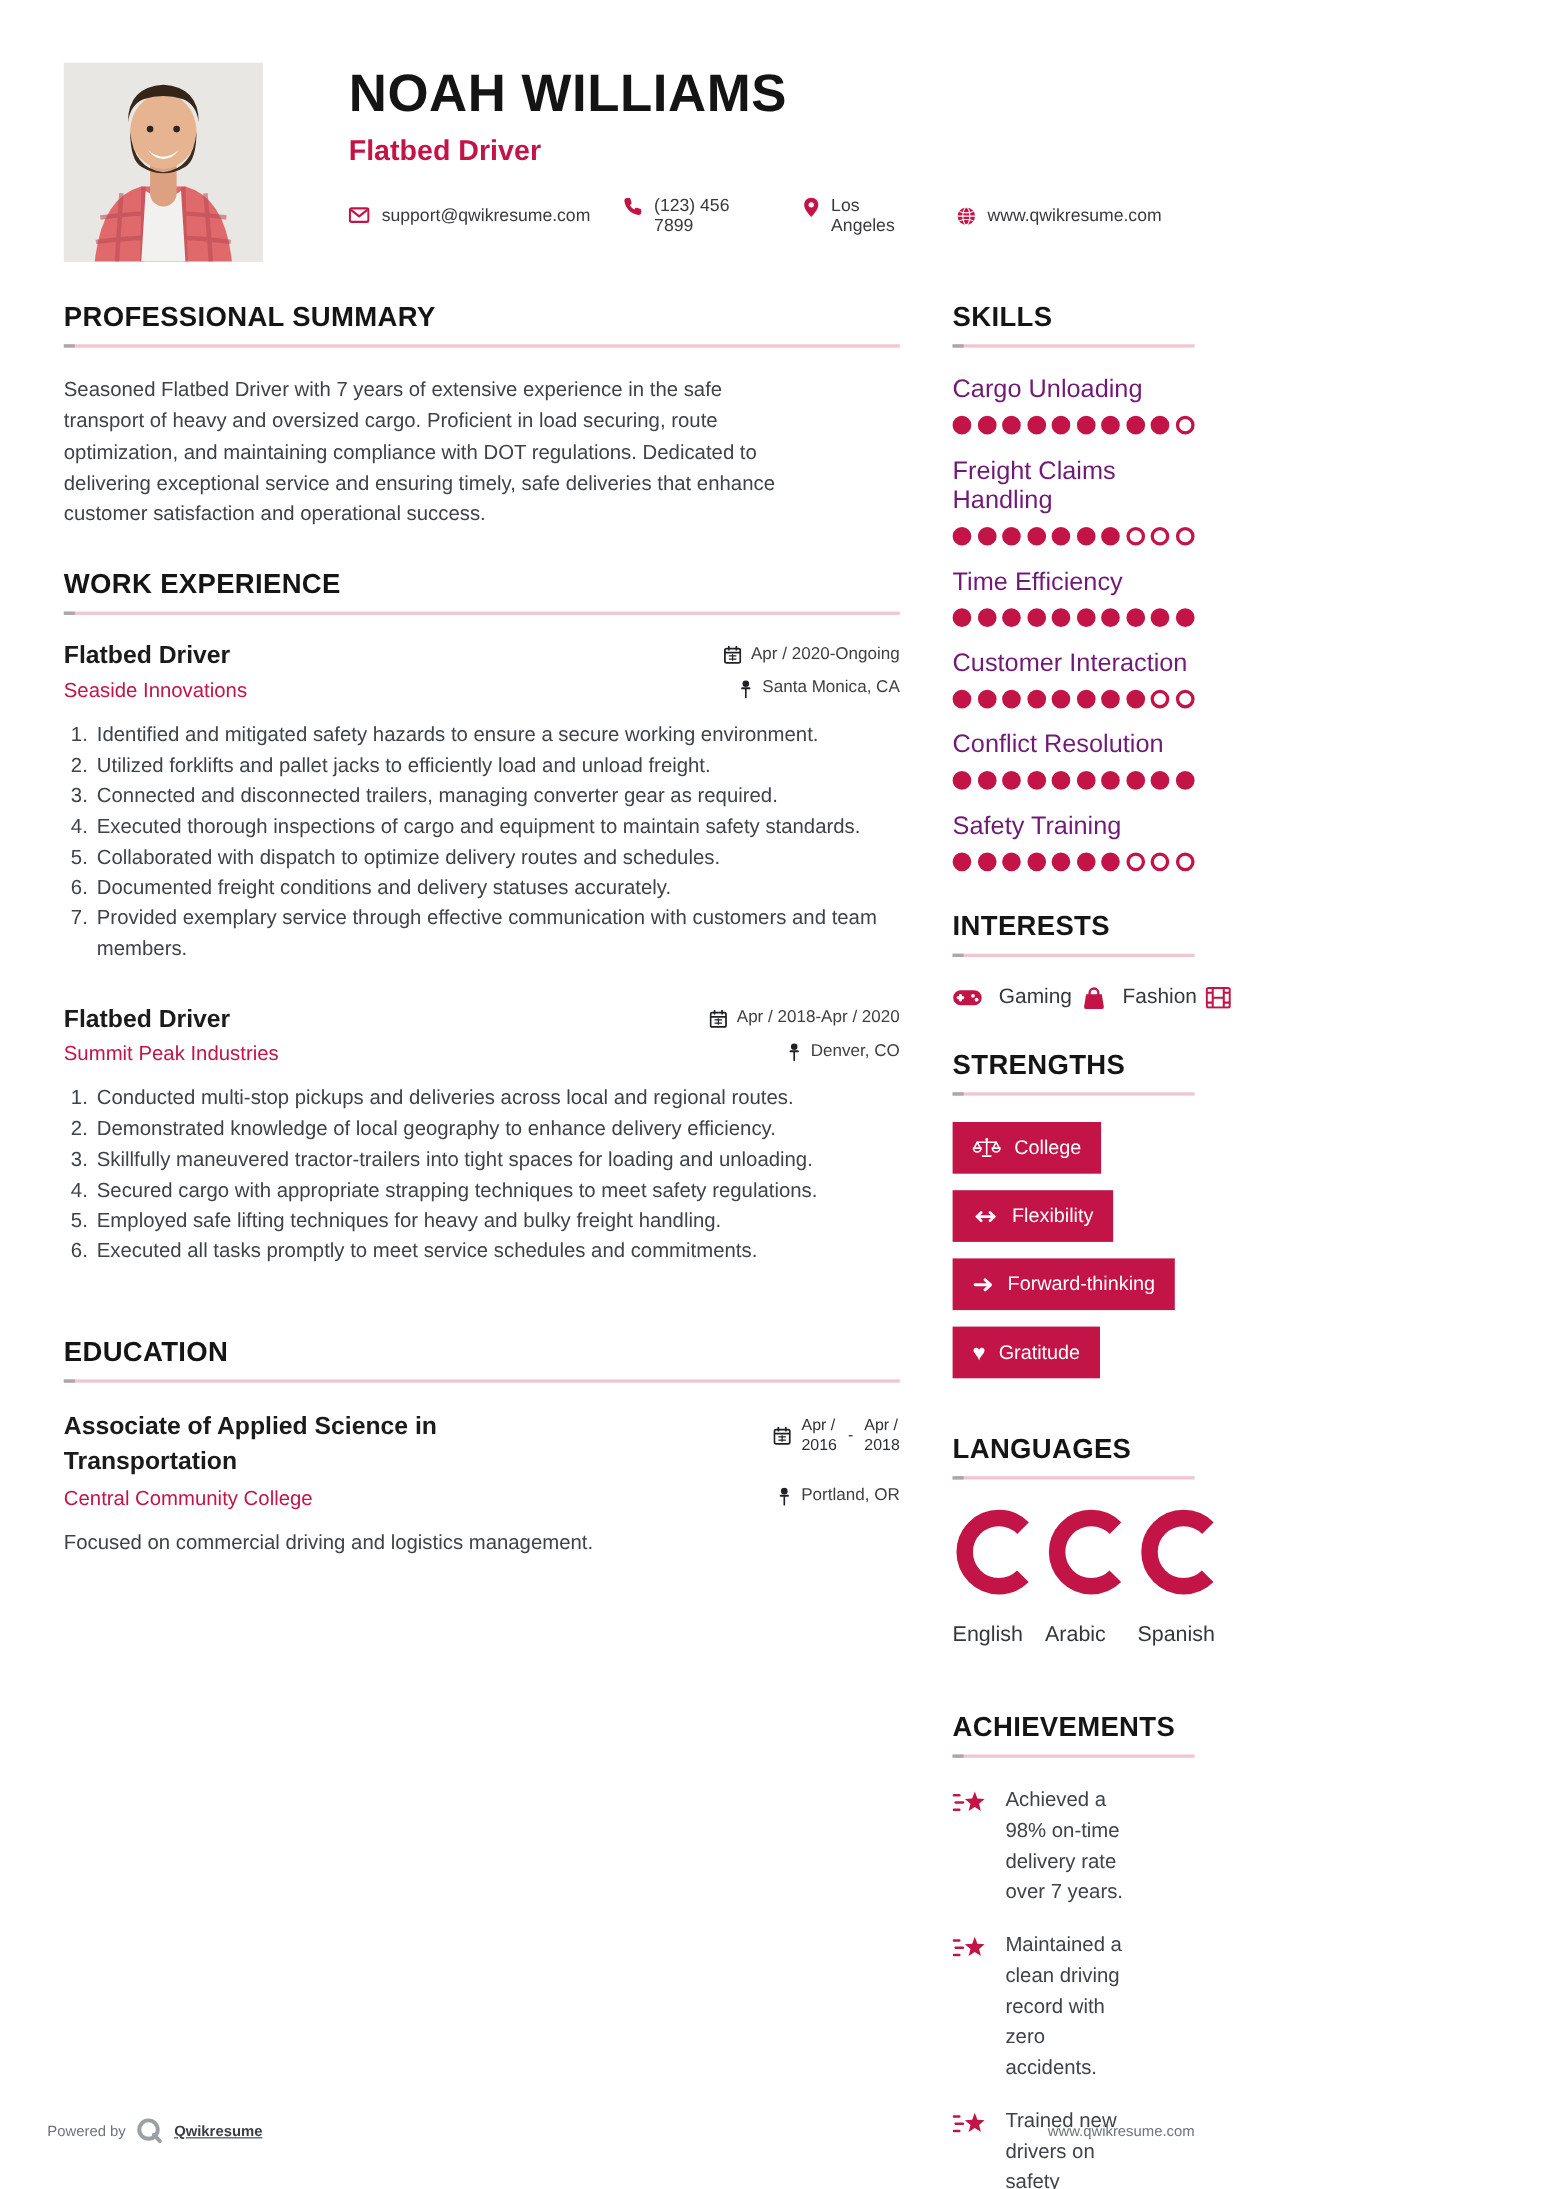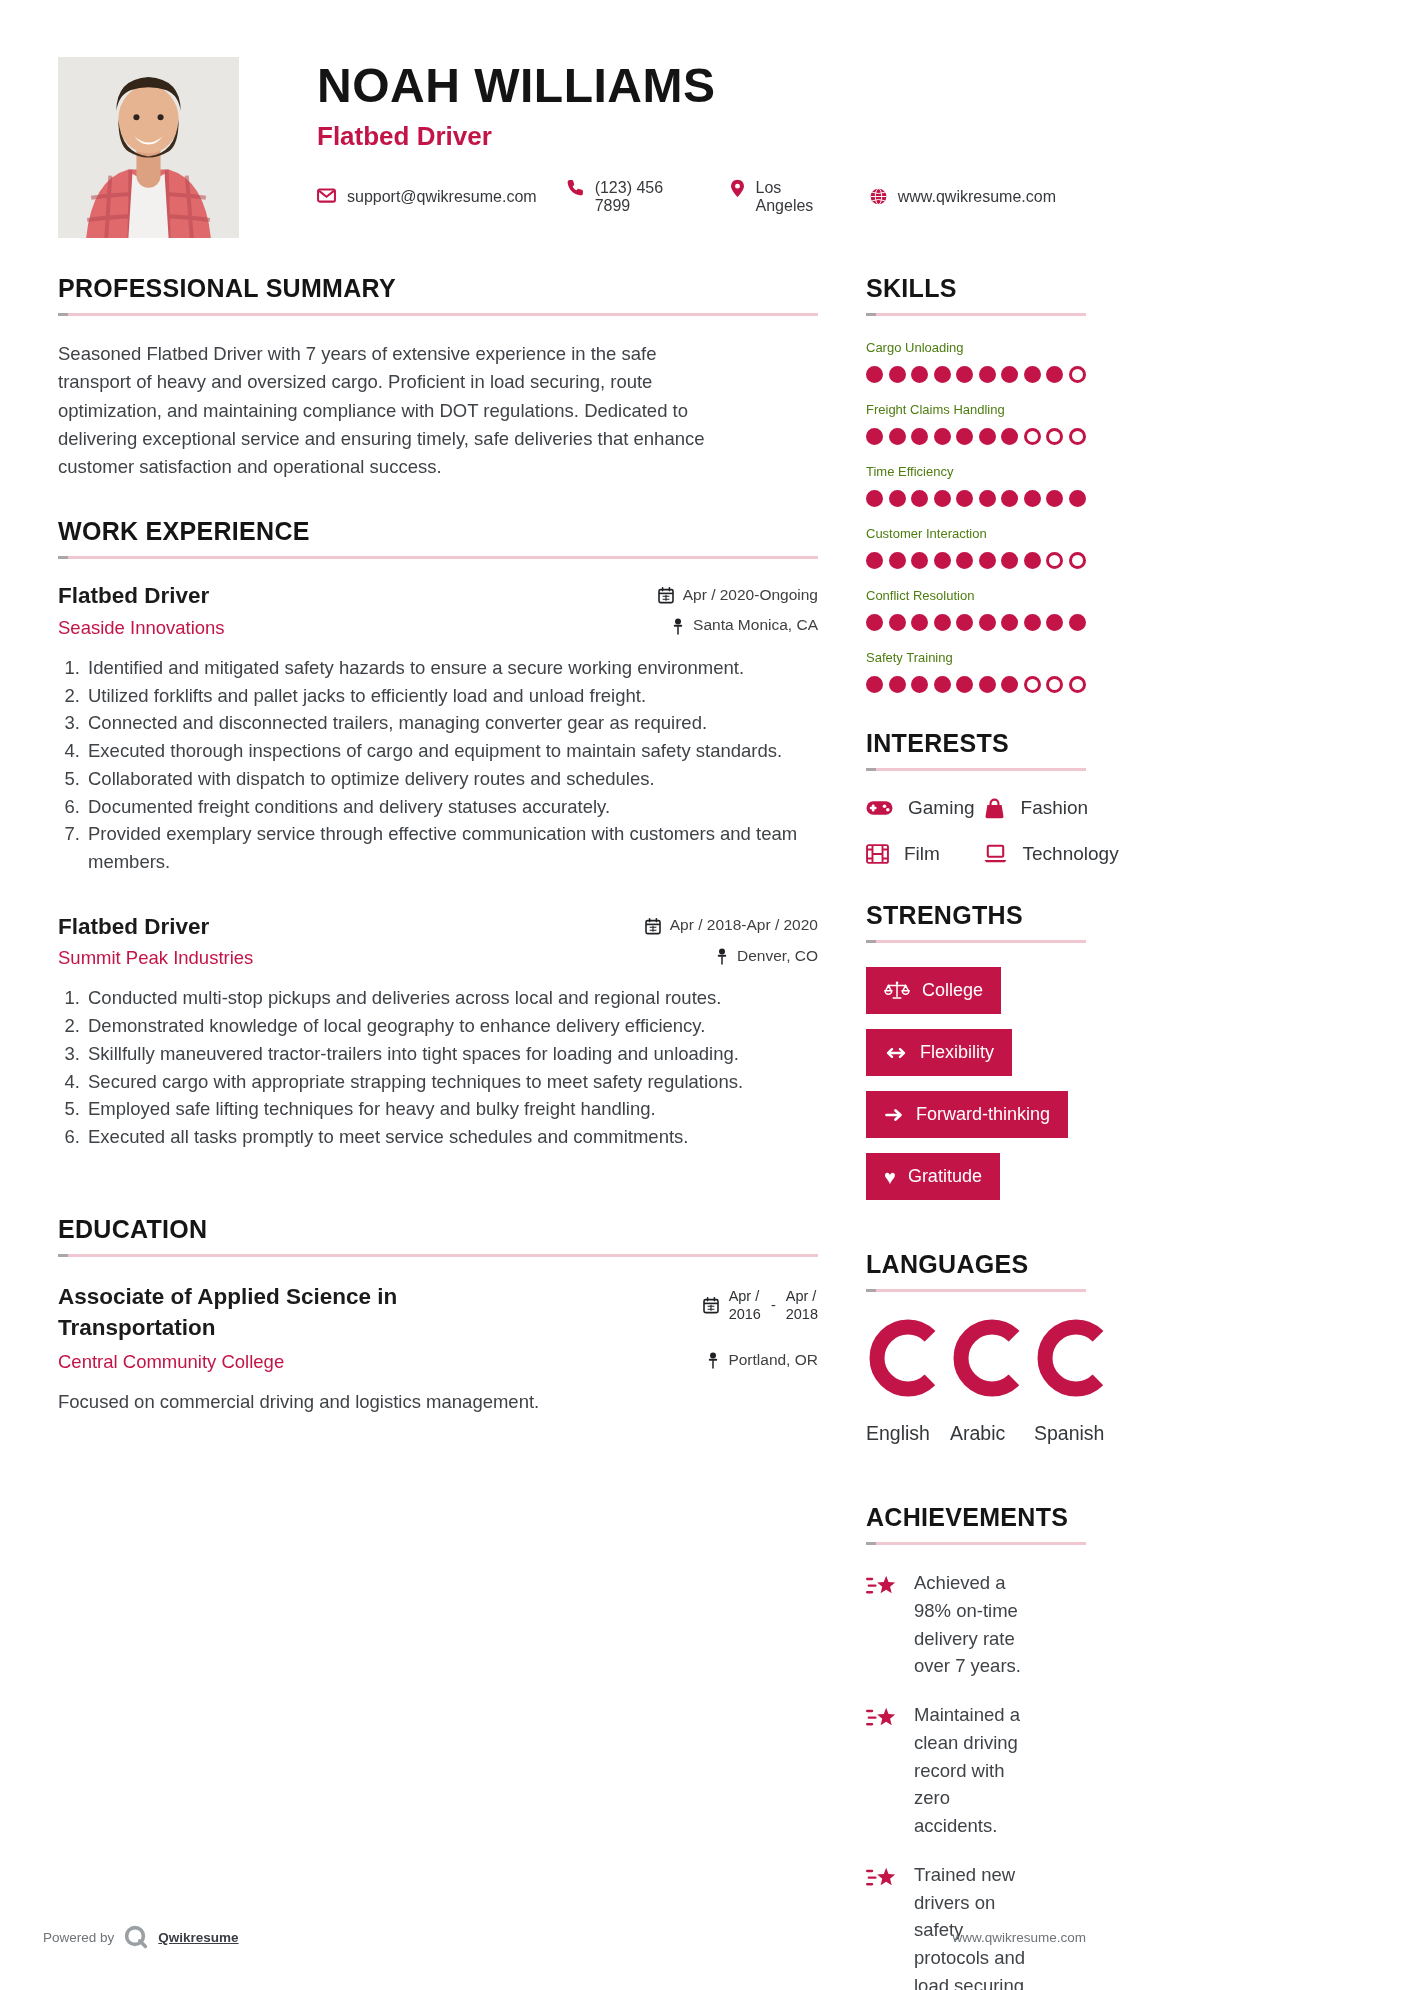--- a/index.html
+++ b/index.html
@@ -49,25 +49,25 @@
   .company{font-size:18.5px;color:var(--accent)}
   ol.bullets{margin:0;padding-left:27px;font-size:18.5px;line-height:1.5;color:var(--body)}
   ol.bullets li{padding-left:3px}
   .edu-head{display:flex;justify-content:space-between;align-items:flex-start}
   .degree{font-size:22.5px;font-weight:bold;color:#1B1B1B;width:430px;line-height:1.4}
   .edu-dates{display:flex;align-items:center;gap:10px;font-size:14.5px;color:#2E3134;padding-top:6px}
   .mini-date{line-height:1.25}
   .edu-note{font-size:18.5px;margin-top:18px}
   
   .skill{margin-bottom:19px}
-  .skill-name{font-size:13px;color:#4d7c0f;margin-bottom:11px}
+  .skill-name{font-size:23px;color:#701a75;margin-bottom:11px}
   .dots{display:flex;justify-content:space-between}
   .dot{width:17px;height:17px;border-radius:50%;border:3.4px solid var(--accent);background:#fff}
   .dot.filled{background:var(--accent)}
-  .int-grid{display:grid;grid-template-columns:1fr 1fr;row-gap:24px;column-gap:8px;padding-top:2px}
+  .int-grid{display:grid;grid-template-columns:1fr 1fr 1fr 1fr;row-gap:24px;column-gap:8px;padding-top:2px}
   .int-item{display:flex;align-items:center;gap:15px;font-size:19px;color:#35383B}
   .int-item svg{flex:none}
   .badges{display:flex;flex-wrap:wrap;gap:15px 13px}
   .badge{display:inline-flex;align-items:center;gap:12px;background:var(--accent);color:#fff;font-size:18px;padding:13px 18px}
   .badge .glyph{font-size:20px;line-height:1;color:#fff}
   .langs{display:flex;justify-content:space-between;padding-right:72px}
   .lang{display:flex;flex-direction:column;align-items:flex-start}
   .ring-fg{stroke:var(--accent)}
   .lang-label{margin-top:22px;font-size:19.5px;color:#35383B}
   .ach{display:flex;gap:17px;margin-bottom:21px;padding-right:52px}

